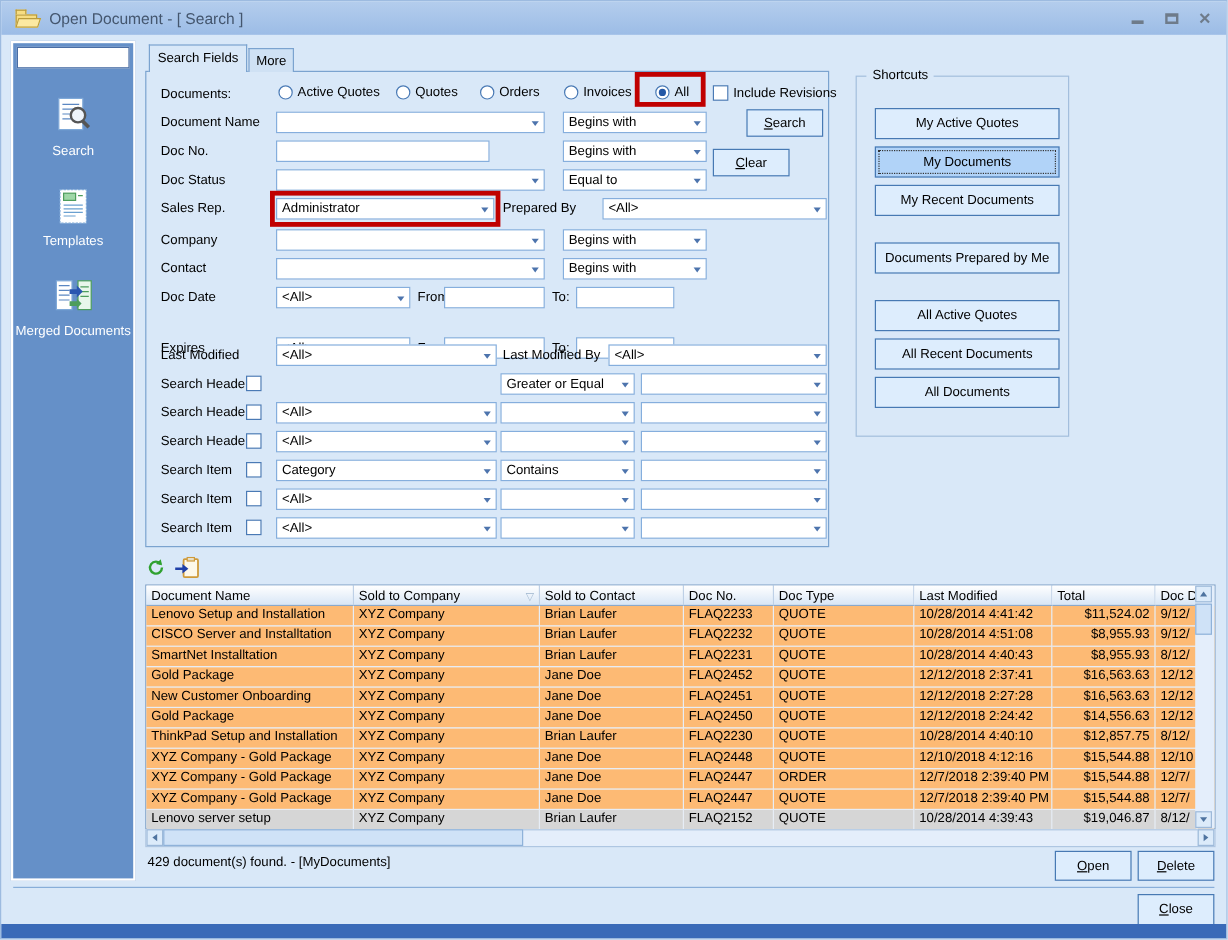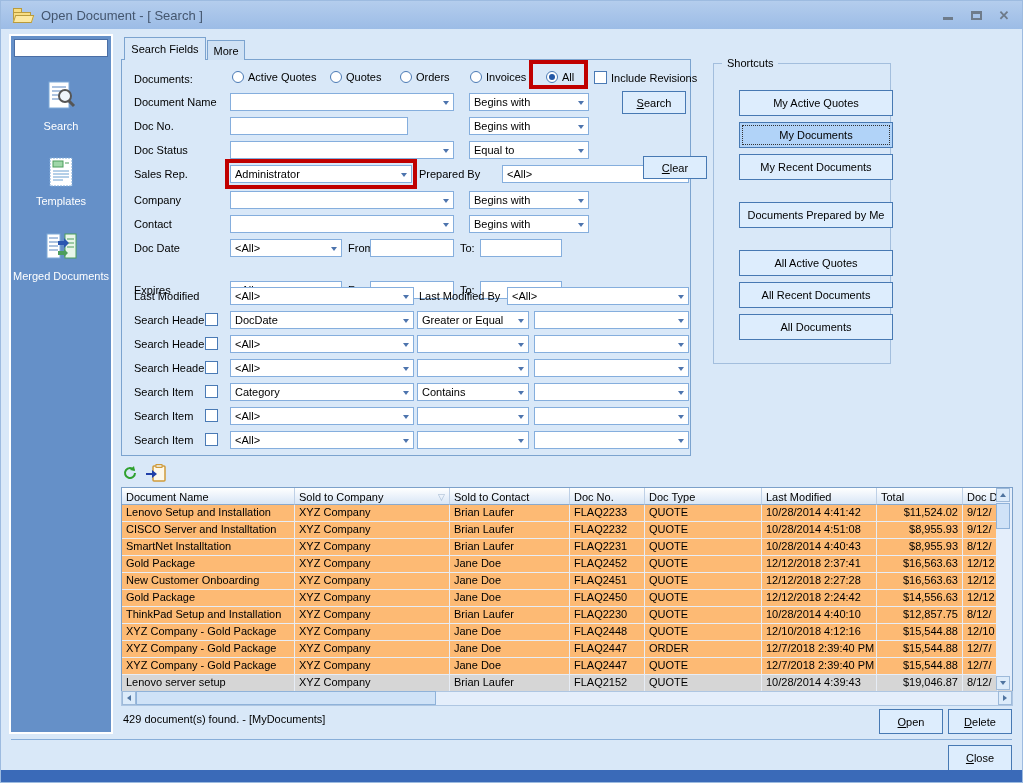--- a/index.html
+++ b/index.html
@@ -52,21 +52,21 @@
   .radio-item { position:absolute; top:1px; display:flex; align-items:center; gap:4px; white-space:nowrap; }
   .btn { background:#ddedfd; border:1px solid #4779b3; display:flex; align-items:center;
     justify-content:center; font-size:11px; color:#000; cursor:default; }
   .accel { display:block; }
   .accel::first-letter { text-decoration:underline; }
   .annot { position:absolute; border:4px solid #c00000; z-index:5; pointer-events:none; }
   
   .groupbox { position:absolute; left:712px; top:62px; width:178px; height:301px;
     border:1px solid #a3bedd; }
   .gb-title { position:absolute; top:-7px; left:8px; background:#d9e8f8; padding:0 5px; }
-  .sc-list { position:absolute; left:14px; top:26px; width:100%; }
+  .sc-list { position:absolute; left:4px; top:26px; width:100%; }
   .sc-btn { height:26px; margin:0 11px 6px; background:#ddedfd; border:1px solid #4779b3;
     display:flex; align-items:center; justify-content:center; }
   .sc-btn:nth-child(4) { margin-top:22px; }
   .sc-btn:nth-child(5) { margin-top:22px; }
   .sc-btn.active { background:#b1d3f8; outline:1px dotted #333; outline-offset:-4px; }
   
   .tbl-tools { position:absolute; left:122px; top:463px; display:flex; gap:8px; align-items:center; }
   .tbl { position:absolute; left:120px; top:486px; width:892px; height:204px;
     background:#fff; border:1px solid #7ca0c9; }
   .thead { display:flex; height:17px; }
@@ -289,23 +289,20 @@
       </span>
       <span class="flabel" style="left:297px;">Last Modified By</span>
       <span class="combo" style="left:385px; width:182px;">
         <span>&lt;All&gt;</span><span class="arr"></span>
       </span>
     </div>
 
     <div class="frow" style="top:251px;">
       <span class="flabel">Search Header</span>
       <span class="chk" style="position:absolute; left:83px; top:2px;"></span>
-      <span class="combo" style="left:108px; width:184px;">
-        <span>DocDate</span><span class="arr"></span>
-      </span>
       <span class="combo" style="left:295px; width:112px;">
         <span>Greater or Equal</span><span class="arr"></span>
       </span>
       <span class="combo" style="left:412px; width:155px;">
         <span></span><span class="arr"></span>
       </span>
     </div>
     <div class="frow" style="top:275px;">
       <span class="flabel">Search Header</span>
       <span class="chk" style="position:absolute; left:83px; top:2px;"></span>
@@ -368,21 +365,21 @@
         <span></span><span class="arr"></span>
       </span>
       <span class="combo" style="left:412px; width:155px;">
         <span></span><span class="arr"></span>
       </span>
     </div>
 
     <div class="btn" style="position:absolute; left:500px; top:31px; width:64px; height:23px;">
       <span class="accel">Search</span>
     </div>
-    <div class="btn" style="position:absolute; left:521px; top:64px; width:64px; height:23px;margin-top:32px;">
+    <div class="btn" style="position:absolute; left:472px; top:64px; width:64px; height:23px;">
       <span class="accel">Clear</span>
     </div>
   </div>
 
   <div class="annot" style="left:528px; top:59px; width:59px; height:29px;"></div>
   <div class="annot" style="left:224px; top:158px; width:192px; height:30px;"></div>
 
   <div class="groupbox">
     <span class="gb-title">Shortcuts</span>
     <div class="sc-list">

